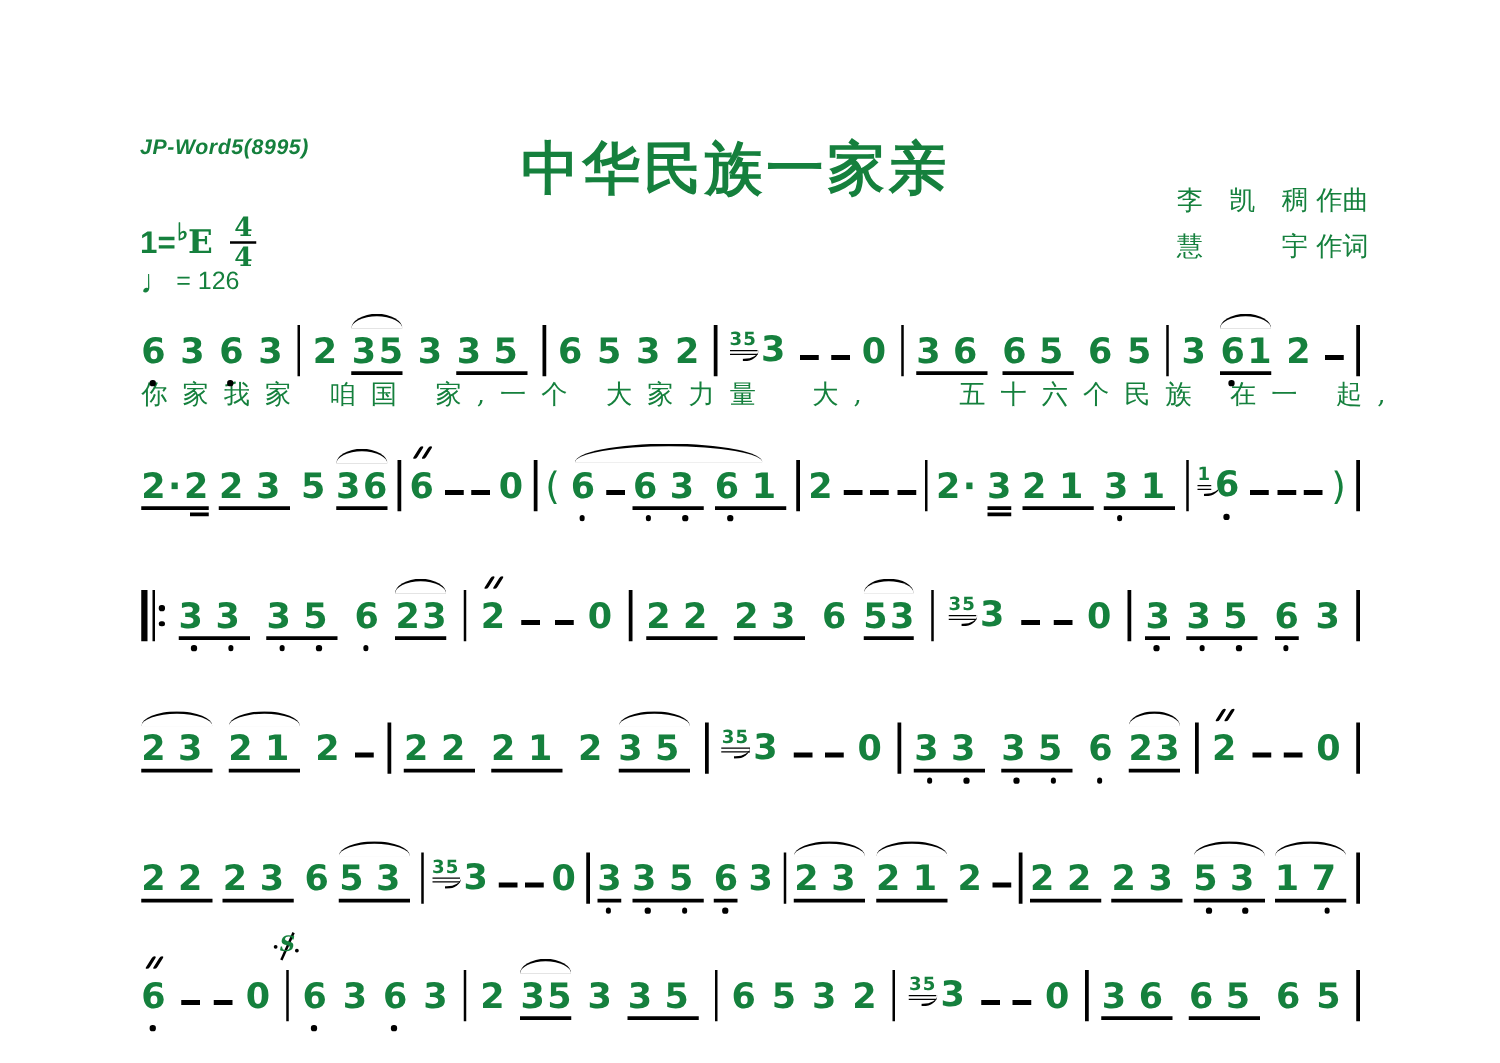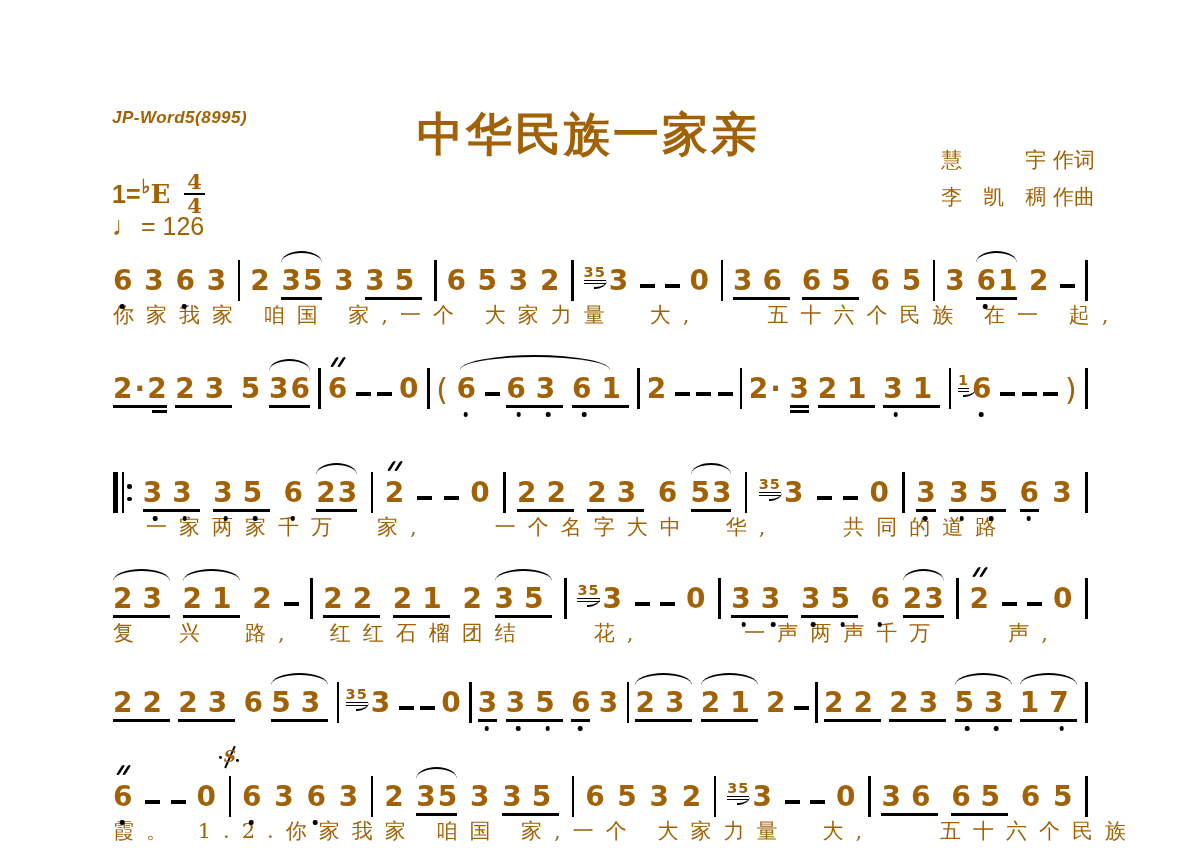--- a/index.html
+++ b/index.html
@@ -1,36 +1,36 @@
 <!DOCTYPE html>
 <html><head>
 <meta charset="utf-8">
 <style>
   html,body{margin:0;padding:0;background:#fff;}
   .page{position:relative;width:1200px;height:850px;background:#fff;overflow:hidden;
-        font-family:"Liberation Sans",sans-serif;color:#a16207;}
+        font-family:"Liberation Sans",sans-serif;color:#15803d;}
   .watermark{position:absolute;left:112px;top:108px;font-size:17px;font-style:italic;
              font-weight:600;letter-spacing:0.5px;}
   .title{position:absolute;left:0;right:40px;top:104px;margin:0;text-align:center;
          font-size:46px;font-weight:900;letter-spacing:3px;font-family:"Liberation Sans",sans-serif;padding-left:17px;}
   .subtitle{position:absolute;left:0;right:150px;top:180px;text-align:center;font-size:20px;
             font-family:"DejaVu Serif",serif;letter-spacing:2px;}
   .credits{position:absolute;right:105px;top:142px;text-align:right;font-size:21px;
            line-height:37px;font-family:"DejaVu Serif",serif;}
   .keysig{position:absolute;left:112px;top:172px;display:flex;align-items:center;}
   .k1{font-size:25px;font-weight:800;}
   .kflat{font-size:19px;font-weight:700;position:relative;top:-8px;margin-left:1px;}
   .kE{font-size:26px;font-weight:800;font-family:"DejaVu Serif",serif;}
   .ts{display:inline-flex;flex-direction:column;margin-left:14px;font-family:"DejaVu Serif",serif;
       font-weight:800;font-size:21px;line-height:20px;text-align:center;}
   .ts b.top{border-bottom:2.5px solid #000;padding:0 3px 1px 3px;}
   .ts b.bot{padding:1px 3px 0 3px;}
   .tempo{position:absolute;left:112px;top:212px;font-size:22px;display:flex;align-items:center;}
   .tnote{font-size:27px;margin-right:2px;line-height:1;}
-  .tval{font-size:25px;text-align:center;}
+  .tval{font-size:20px;text-align:center;}
 
   
   .system{position:absolute;left:113px;width:975px;}
   .s0{top:250px}.s1{top:358px}.s2{top:462px}.s3{top:568px}.s4{top:672px}.s5{top:766px}
   .notes{display:flex;justify-content:space-between;align-items:flex-end;height:52px;
          font-weight:700;font-size:28px;font-family:"DejaVu Sans",sans-serif;}
   .cell{position:relative;padding-bottom:5px;white-space:nowrap;}
   .dg{position:relative;display:inline-block;letter-spacing:2px;}
   .wide .dg{letter-spacing:10px;}
   .ch{position:relative;display:inline-block;}
@@ -67,22 +67,22 @@
   .lyrics{margin-top:0;font-family:"DejaVu Serif",serif;font-size:21px;letter-spacing:12px;
           white-space:pre;line-height:1.3;}
 </style>
 </head>
 <body>
 
 <div class="page">
   <div class="watermark">JP-Word5(8995)</div>
   <h1 class="title">中华民族一家亲</h1>
   <div class="credits" id="credits">
+      <div>李　凯　稠 作曲</div>
       <div>慧　　　宇 作词</div>
-      <div>李　凯　稠 作曲</div>
     </div>
 
   <div class="keysig">
     <span class="k1">1=</span>
     <span class="kflat">♭</span>
     <span class="kE">E</span>
     <span class="ts">
       <b class="top">4</b>
       <b class="bot">4</b>
     </span>
@@ -199,21 +199,20 @@
           <span class="dash"></span>
           <span class="dash"></span>
           <span class="cell"><span class="dg"><span class="ch">0</span></span></span>
           <span class="bar"></span>
           <span class="cell"><span class="dg"><span class="ch">3<i class="ld"></i></span><i class="ul"></i></span></span>
           <span class="cell wide"><span class="dg"><span class="ch">3<i class="ld"></i></span><span class="ch">5<i class="ld"></i></span><i class="ul"></i></span></span>
           <span class="cell"><span class="dg"><span class="ch">6<i class="ld"></i></span><i class="ul"></i></span></span>
           <span class="cell"><span class="dg"><span class="ch">3</span></span></span>
           <span class="bar"></span>
         </div>
-        <div class="lyrics">　一家两家千万　家,　　一个名字大中　华,　　共同的道路</div>
       </div>
       <div class="system s3">
         <div class="notes">
           <span class="cell wide"><span class="dg"><span class="ch">2</span><span class="ch">3</span><i class="ul"></i><i class="slur"></i></span></span>
           <span class="cell wide"><span class="dg"><span class="ch">2</span><span class="ch">1</span><i class="ul"></i><i class="slur"></i></span></span>
           <span class="cell"><span class="dg"><span class="ch">2</span></span></span>
           <span class="dash"></span>
           <span class="bar"></span>
           <span class="cell wide"><span class="dg"><span class="ch">2</span><span class="ch">2</span><i class="ul"></i></span></span>
           <span class="cell wide"><span class="dg"><span class="ch">2</span><span class="ch">1</span><i class="ul"></i></span></span>
@@ -232,21 +231,20 @@
           <span class="bar"></span>
           <span class="cell"><span class="dg"><span class="ch">2</span><span class="orn">
                 <i></i>
                 <i></i>
               </span></span></span>
           <span class="dash"></span>
           <span class="dash"></span>
           <span class="cell"><span class="dg"><span class="ch">0</span></span></span>
           <span class="bar"></span>
         </div>
-        <div class="lyrics">复　兴　路,　红红石榴团结　　花,　　　一声两声千万　　声,</div>
       </div>
       <div class="system s4">
         <div class="notes">
           <span class="cell wide"><span class="dg"><span class="ch">2</span><span class="ch">2</span><i class="ul"></i></span></span>
           <span class="cell wide"><span class="dg"><span class="ch">2</span><span class="ch">3</span><i class="ul"></i></span></span>
           <span class="cell"><span class="dg"><span class="ch">6</span></span></span>
           <span class="cell wide"><span class="dg"><span class="ch">5</span><span class="ch">3</span><i class="ul"></i><i class="slur"></i></span></span>
           <span class="bar"></span>
           <span class="cell"><span class="grace">35</span><span class="dg"><span class="ch">3</span></span></span>
           <span class="dash"></span>
@@ -303,16 +301,15 @@
           <span class="dash"></span>
           <span class="dash"></span>
           <span class="cell"><span class="dg"><span class="ch">0</span></span></span>
           <span class="bar"></span>
           <span class="cell wide"><span class="dg"><span class="ch">3</span><span class="ch">6</span><i class="ul"></i></span></span>
           <span class="cell wide"><span class="dg"><span class="ch">6</span><span class="ch">5</span><i class="ul"></i></span></span>
           <span class="cell"><span class="dg"><span class="ch">6</span></span></span>
           <span class="cell"><span class="dg"><span class="ch">5</span></span></span>
           <span class="bar"></span>
         </div>
-        <div class="lyrics">霞。 1.2.你家我家 咱国 家,一个 大家力量　大,　　五十六个民族</div>
       </div>
     </div>
 </div>
 
 </body></html>

